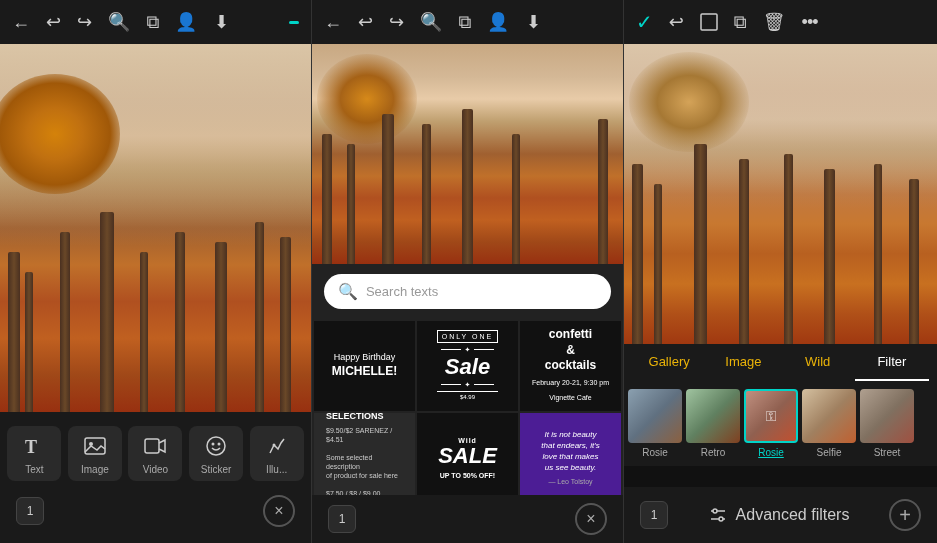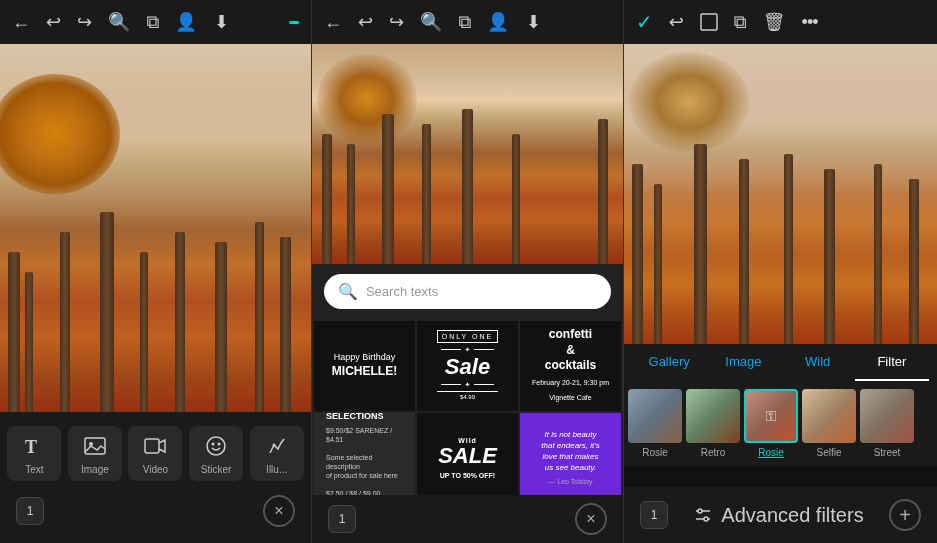--- a/index.html
+++ b/index.html
@@ -304,21 +304,21 @@
       display: flex;
       background: #1a1a1a;
       padding: 0 8px;
     }
 
     .filter-tab {
       flex: 1;
       padding: 10px 4px;
       text-align: center;
       font-size: 13px;
-      color: #0ea5e9;
+      color: #eab308;
       cursor: pointer;
     }
 
     .filter-tab.active {
       color: #fff;
       border-bottom: 2px solid #fff;
     }
 
     
     .filter-row {
@@ -392,21 +392,21 @@
       display: flex;
       justify-content: space-between;
       align-items: center;
       padding: 12px 16px;
       background: #1a1a1a;
       margin-top: auto;
     }
 
     .adv-filters-label {
       color: #ccc;
-      font-size: 20px;
+      font-size: 16px;
       display: flex;
       align-items: center;
       gap: 8px;
       cursor: pointer;
     }
 
     .adv-filters-icon {
       width: 20px;
       height: 20px;
       display: flex;
@@ -675,21 +675,21 @@
     </div>
 
     <div class="template-cell dark">
       <div class="template-text wild" style="text-align:center;">
         <div style="font-size:7px;font-style:normal;letter-spacing:1px;">Wild</div>
         <div style="font-size:22px;font-weight:900;font-style:italic;line-height:1;">SALE</div>
         <div style="font-size:7px;font-style:normal;margin-top:4px;">UP TO 50% OFF!</div>
       </div>
     </div>
 
-    <div class="template-cell" style="background:#6d28d9;">
+    <div class="template-cell" style="background:#4c1d95;">
       <div class="template-text beauty">
         <i>It is not beauty<br>that endears, it's<br>love that makes<br>us see beauty.</i>
         <div style="font-size:7px;margin-top:4px;font-style:normal;color:#aaa;">— Leo Tolstoy</div>
       </div>
     </div>
   </div>
 
   <div class="bottom-bar">
     <div class="page-badge">1</div>
     <div class="close-btn">

